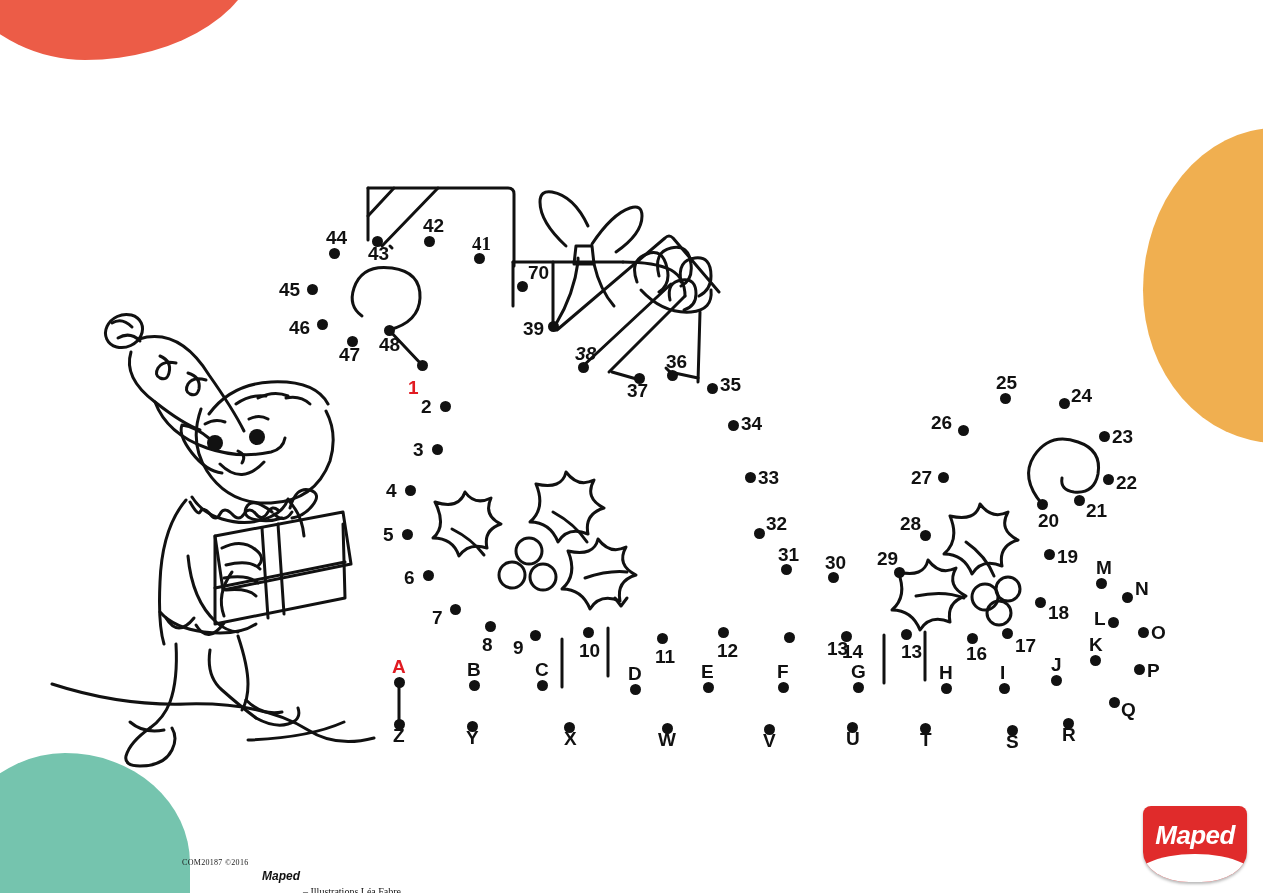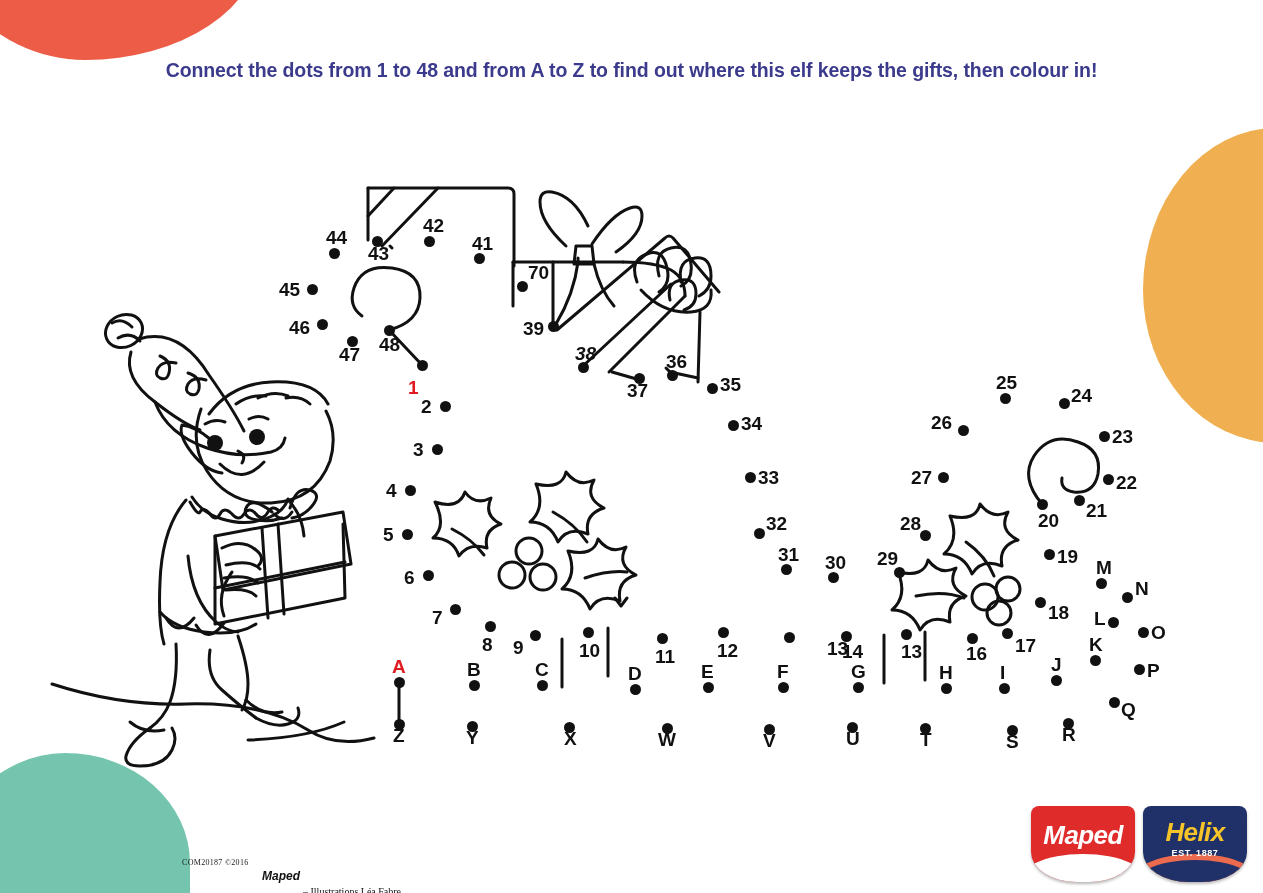--- a/index.html
+++ b/index.html
@@ -190,21 +190,20 @@
 </style>
 </head>
 <body>
 
 <div id="page">
 
   <div class="blob" id="blob-topleft"></div>
   <div class="blob" id="blob-right"></div>
   <div class="blob" id="blob-bottomleft"></div>
 
-  <div id="title">Connect the dots from 1 to 48 and from A to Z to find out where this elf keeps the gifts, then colour in!</div>
 
   <svg id="art" viewBox="0 0 1263 893" xmlns="http://www.w3.org/2000/svg" fill="none" stroke="#111111" stroke-width="3" stroke-linecap="round" stroke-linejoin="round">
 
     <g>
 
       <ellipse cx="124" cy="331" rx="19" ry="16" transform="rotate(-25 124 331)"></ellipse>
       <path d="M112 323 q10 -6 20 4"></path>
       <path d="M118 338 q12 -7 22 3"></path>
 
       <path d="M139 339 q40 -12 70 36 q24 34 35 56"></path>
@@ -514,21 +513,21 @@
       <div class="dot-group" style="left: 553px; top: 326px;">
         <div class="dot"></div>
         <div class="dot-label" style="left: -30px; top: -7px;">39</div>
       </div>
       <div class="dot-group" style="left: 522px; top: 286px;">
         <div class="dot"></div>
         <div class="dot-label" style="left: 6px; top: -23px;">70</div>
       </div>
       <div class="dot-group" style="left: 479px; top: 258px;">
         <div class="dot"></div>
-        <div class="dot-label" style="left: -7px; top: -24px;">41</div>
+        <div class="dot-label" style="left: -7px; top: -24px; font-family: Liberation Serif, serif;">41</div>
       </div>
       <div class="dot-group" style="left: 429px; top: 241px;">
         <div class="dot"></div>
         <div class="dot-label" style="left: -6px; top: -25px;">42</div>
       </div>
       <div class="dot-group" style="left: 377px; top: 241px;">
         <div class="dot"></div>
         <div class="dot-label" style="left: -9px; top: 3px;">43</div>
       </div>
       <div class="dot-group" style="left: 334px; top: 253px;">
@@ -663,21 +662,15 @@
   <div id="footer-credit">
     <span class="maped-wordmark">Maped</span>
     <span class="credit-text">– Illustrations Léa Fabre</span>
   </div>
 
   <div id="logos">
     <div class="logo-shield" id="logo-maped">
       <div class="swoosh"></div>
       <div class="logo-text">Maped</div>
     </div>
-    <div class="logo-shield" id="logo-helix">
-      <div class="swoosh"></div>
-      <div class="swoosh2"></div>
-      <div class="logo-text">Helix</div>
-      <div class="logo-sub">EST. 1887</div>
-    </div>
   </div>
 
 </div>
 
 </body></html>

